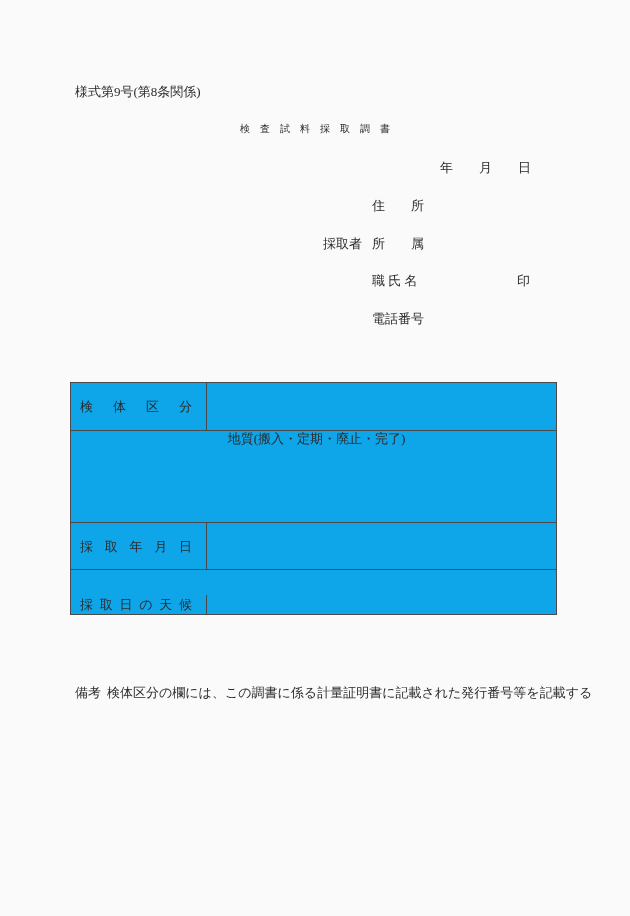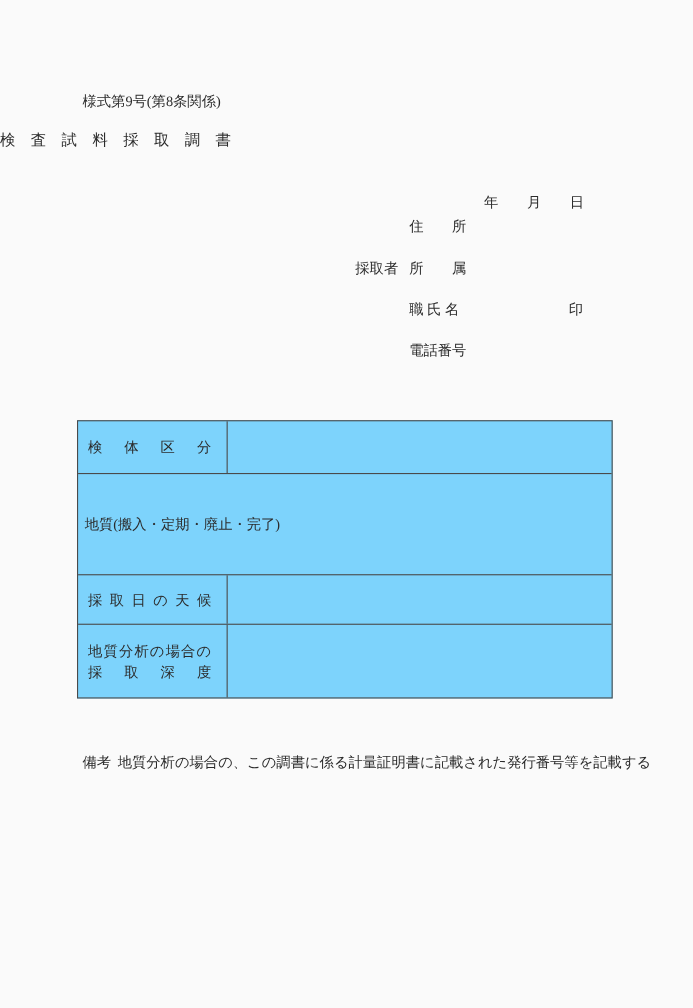--- a/index.html
+++ b/index.html
@@ -11,67 +11,67 @@
     background: #fafafa;
     color: #2b2b2b;
     font-family: Liberation Serif, serif;
     font-size: 13px;
     line-height: 16px;
     overflow: hidden;
   }
   .abs { position: absolute; }
 
   .form-number { left: 75px; top: 84px; }
-  .doc-title { left: 0; right: 0; top: 121px; font-size: 14px; }
+  .doc-title { left: 0; right: 0; top: 121px; text-align: center; font-size: 10px; }
 
-  .date-line { left: 440px; top: 176px; }
+  .date-line { left: 440px; top: 160px; }
   .addr-label { left: 372px; top: 198px; }
   .collector-group { left: 323px; top: 236px; }
   .affil-label { left: 372px; top: 236px; text-align: right; }
   .name-label { left: 372px; top: 273px; }
   .seal-label { left: 517px; top: 273px; }
   .phone-label { left: 372px; top: 311px; }
 
   .intro { left: 87px; top: 345px; }
 
   .form-table {
     position: absolute;
     left: 70px; top: 382px;
     width: 487px;
     border: 1px solid #4a4a4a;
-    background: #7dd3fc;
+    background: #0ea5e9;
   }
   .trow { display: flex; border-top: 1px solid #4a4a4a; }
   .trow:first-child { border-top: none; }
   .tlabel {
     width: 136px;
     flex: 0 0 136px;
     border-right: 1px solid #4a4a4a;
     display: flex;
     flex-direction: column;
     justify-content: center;
     padding-left: 9px;
   }
   .tvalue { flex: 1; }
   .h47 { height: 47px; }
   .h92 { height: 92px; }
-  .h46 { height: 45px; }
+  .h46 { height: 45px; align-items: flex-end; }
   .h65 { height: 67px; }
   .jlabel {
     display: block;
     width: 112px;
     text-align: justify;
     text-align-last: justify;
     line-height: 19px;
     white-space: nowrap;
   }
   .vlines {
     height: 100%;
     display: flex;
-    flex-direction: column;
+    flex-direction: row;
     justify-content: space-around;
     padding-left: 6px;
   }
 
   .note {
     left: 75px; top: 682px;
     display: flex;
     line-height: 21px;
   }
   .note-label { margin-right: 6px; white-space: nowrap; }
@@ -110,38 +110,37 @@
     </div>
 
     <div class="trow h92">
       <div class="tvalue">
         <div class="vlines">
           <div>地質(搬入・定期・廃止・完了)</div>
         </div>
       </div>
     </div>
 
+    <div class="trow h47">
+      <div class="tlabel">
+        <span class="jlabel">採 取 年 月 日</span>
+      </div>
+      <div class="tvalue"></div>
+    </div>
 
     <div class="trow h46">
       <div class="tlabel">
         <span class="jlabel">採 取 日 の 天 候</span>
       </div>
       <div class="tvalue"></div>
     </div>
 
-    <div class="trow h65">
-      <div class="tlabel">
-        <span class="jlabel">地質分析の場合の</span>
-        <span class="jlabel">採 取 深 度</span>
-      </div>
-      <div class="tvalue"></div>
-    </div>
 
   </div>
 
   <div class="abs note">
     <div class="note-label">備考</div>
     <div class="note-text">
-      <div>地質分析の場合の、この調書に係る計量証明書に記載された発行番号等を記載する</div>
+      <div>検体区分の欄には、この調書に係る計量証明書に記載された発行番号等を記載する</div>
     </div>
   </div>
 
 </div>
 
 </body></html>

